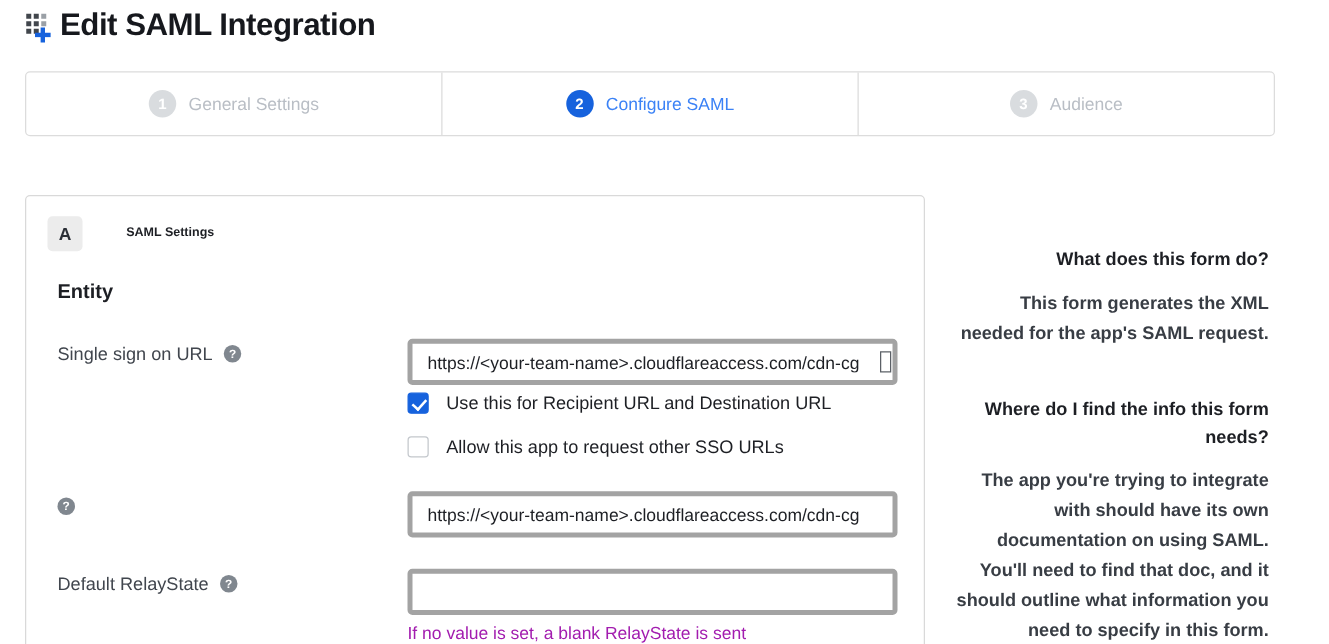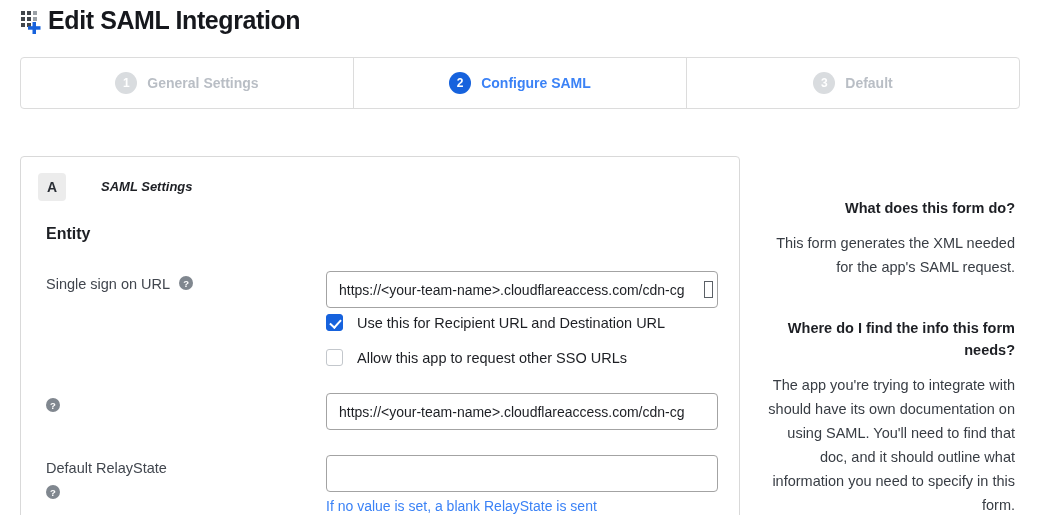--- a/index.html
+++ b/index.html
@@ -10,62 +10,62 @@
   .page-header { position:absolute; left:18px; top:6px; display:flex; align-items:center; gap:3px; }
   .page-title { font-size:25px; font-weight:700; letter-spacing:-0.4px; color:#16181d; }
 
   
   .step-bar { position:absolute; left:20px; top:57px; width:1000px; height:52px;
     border:1px solid #dcdcdc; border-radius:4px; display:flex; background:#fff; }
   .step { flex:1; display:flex; align-items:center; justify-content:center; gap:10px; cursor:pointer; }
   .step + .step { border-left:1px solid #dcdcdc; }
   .step-circle { width:22px; height:22px; border-radius:50%; display:flex; align-items:center;
     justify-content:center; color:#fff; font-size:12px; font-weight:700; }
-  .step-label { font-size:14px; font-weight:700; }
+  .step-label { font-size:14px; font-weight:400; }
   .step.inactive .step-circle { background:#d9dcdf; }
   .step.inactive .step-label { color:#b9bec5; }
   .step.active .step-circle { background:#1662dd; }
   .step.active .step-label { color:#3b82f6; }
 
   
   .panel { position:absolute; left:20px; top:156px; width:720px; height:430px;
     border:1px solid #d9d9d9; border-radius:4px; background:#fff; }
   .section-badge { position:absolute; left:17px; top:16px; width:28px; height:28px;
     background:#ececec; border-radius:4px; display:flex; align-items:center; justify-content:center;
     font-size:14px; font-weight:700; color:#2b2f36; }
   .section-title { position:absolute; left:80px; top:16px; line-height:28px;
-    font-size:13px; font-weight:700; color:#1d1f24;font-style:italic; }
+    font-size:10px; font-weight:700; color:#1d1f24; }
   .group-heading { position:absolute; left:25px; top:68px; font-size:16px; font-weight:700; color:#1d1f24; }
 
   .field-label { position:absolute; left:25px; display:flex; align-items:flex-start; gap:9px;
     font-size:14.5px; color:#41464e; }
   .help-icon { width:14px; height:14px; border-radius:50%; background:#80878f; color:#fff;
     font-size:9.5px; font-weight:700; display:flex; align-items:center; justify-content:center; cursor:pointer; }
 
   .input-wrap { position:absolute; left:305px; width:392px; height:37px; }
-  .text-input { width:100%; height:100%; border:1px solid #a3a3a3; border-radius:4px;
+  .text-input { width:100%; height:100%; border:4px solid #a3a3a3; border-radius:4px;
     padding:0 12px; font-family:"Liberation Sans", sans-serif; font-size:14px; color:#1d1f24;
     background:#fff; outline:none; }
   .text-cursor { position:absolute; right:5px; top:10px; width:9px; height:17px;
     border:1px solid #5b6066; background:transparent; pointer-events:none; }
 
   .cb-row { position:absolute; left:305px; display:flex; align-items:center; gap:14px; cursor:pointer; }
   .cb-box { width:17px; height:17px; border-radius:3px; flex:0 0 auto; position:relative; }
   .cb-row.unchecked .cb-box { background:#fff; border:1px solid #c3c7cc; }
   .cb-row.checked .cb-box { background:#1662dd; border:1px solid #1662dd; }
   .cb-row.checked .cb-box::after { content:""; position:absolute; left:5px; top:2px;
     width:5px; height:9px; border:solid #fff; border-width:0 2px 2px 0; transform:rotate(42deg); }
   .cb-label { font-size:14.5px; color:#1d1f24; }
 
-  .field-hint { position:absolute; left:305px; font-size:14px; color:#3b82f6; }
+  .field-hint { position:absolute; left:305px; font-size:14px; color:#a21caf; }
 
   
   .help-sidebar { position:absolute; left:765px; top:197px; width:250px;text-align:right; }
   .help-q { font-size:14.5px; font-weight:700; color:#1d1f24; line-height:22px; }
-  .help-a { font-size:14.5px; color:#383d44; line-height:24px; margin-top:12px; }
+  .help-a { font-size:14.5px; color:#383d44; line-height:24px; margin-top:12px;font-weight:bold; }
   .help-q2 { margin-top:38px; }
   .help-a2 { }
 </style>
 </head>
 <body>
 
 <div class="page-header">
   <svg width="27" height="28" viewBox="0 0 27 28">
     <g fill="#41464c">
       <rect x="3" y="4" width="4" height="4"></rect>
@@ -91,21 +91,21 @@
   <div class="step inactive">
     <div class="step-circle">1</div>
     <div class="step-label">General Settings</div>
   </div>
   <div class="step active">
     <div class="step-circle">2</div>
     <div class="step-label">Configure SAML</div>
   </div>
   <div class="step inactive">
     <div class="step-circle">3</div>
-    <div class="step-label">Default</div>
+    <div class="step-label">Audience</div>
   </div>
 </div>
 
 <div class="panel">
   <div class="section-badge">A</div>
   <div class="section-title">SAML Settings</div>
   <div class="group-heading">Entity</div>
 
   <div class="field-label" style="top:119px;">
     <span>Single sign on URL</span>
@@ -125,21 +125,21 @@
     <span class="cb-label">Allow this app to request other SSO URLs</span>
   </div>
 
   <div class="field-label" style="top:241px;">
     <span class="help-icon">?</span>
   </div>
   <div class="input-wrap" style="top:236px;">
     <input class="text-input" type="text" value="https://&lt;your-team-name&gt;.cloudflareaccess.com/cdn-cg" style="">
   </div>
 
-  <div class="field-label" style="top:303px;flex-direction:column;">
+  <div class="field-label" style="top:303px;">
     <span>Default RelayState</span>
     <span class="help-icon">?</span>
   </div>
   <div class="input-wrap" style="top:298px;">
     <input class="text-input" type="text" value="" style="">
   </div>
   <div class="field-hint" style="top:341px;">If no value is set, a blank RelayState is sent</div>
 </div>
 
 <div class="help-sidebar">

